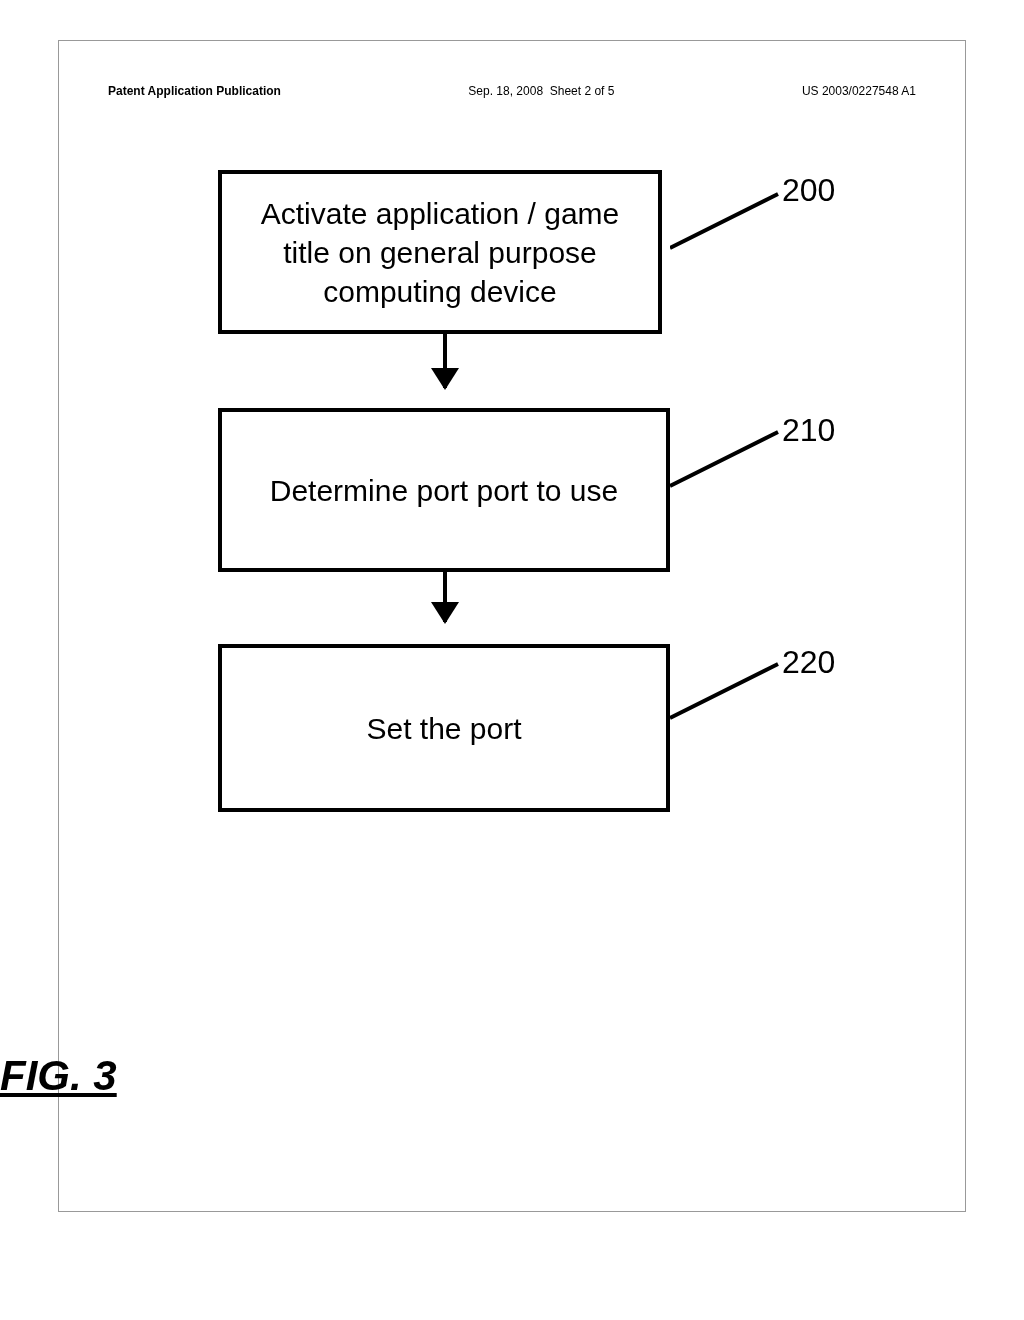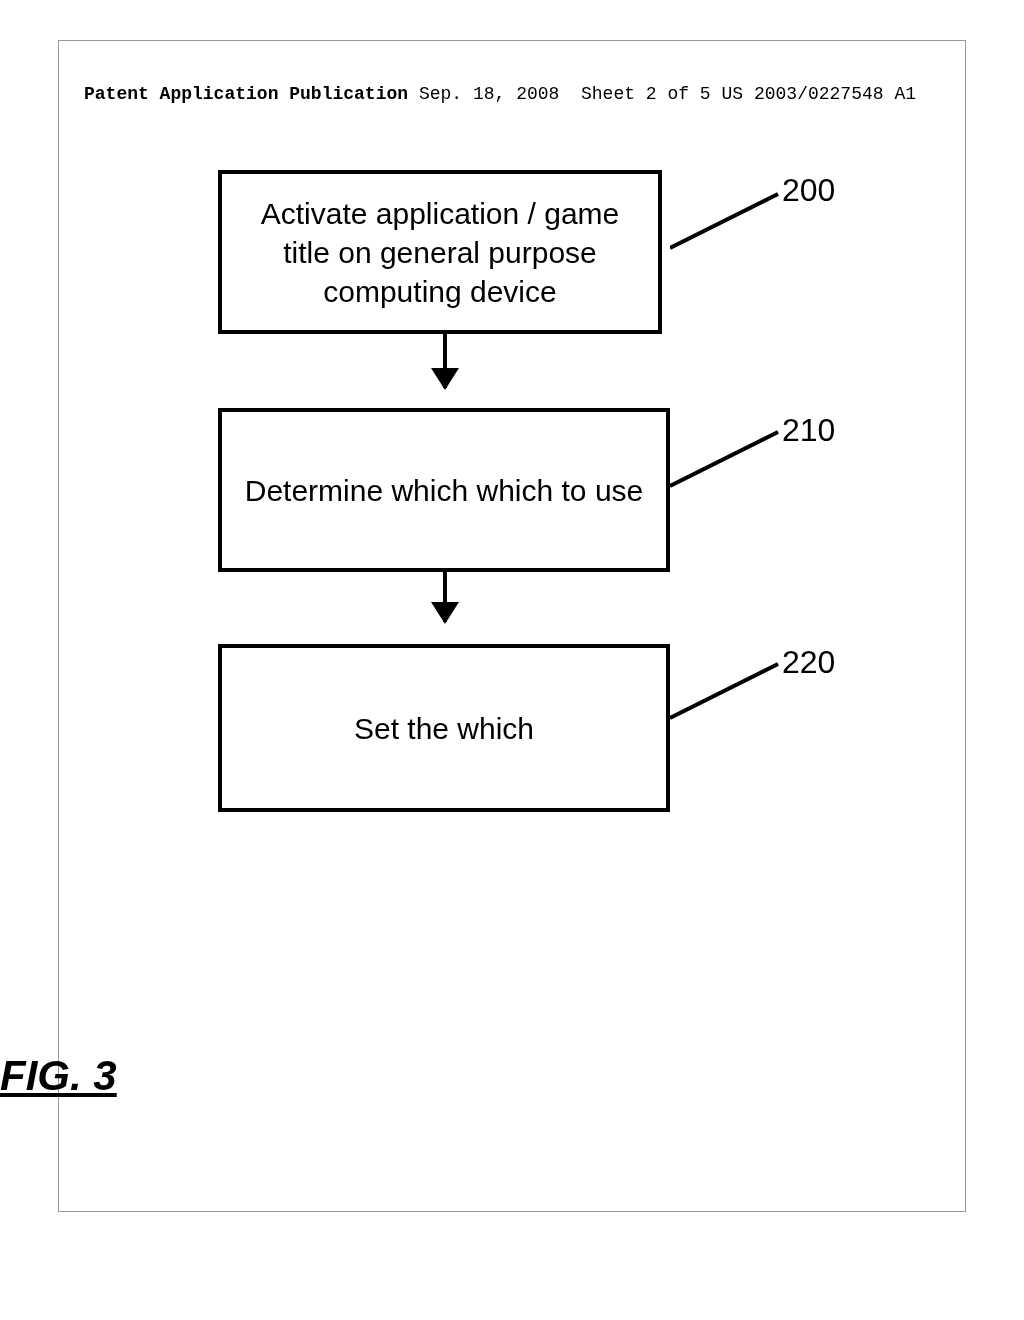--- a/index.html
+++ b/index.html
@@ -12,25 +12,24 @@
       height: 1320px;
       background: #ffffff;
       font-family: Arial, Helvetica, sans-serif;
       position: relative;
     }
     .header {
       position: absolute;
       top: 84px;
       left: 0;
       width: 100%;
-      padding: 0 108px 0 84px;
+      padding: 0 108px 0 108px;
       display: flex;
       justify-content: space-between;
-      font-size: 18px;
-      font-family: Liberation Mono, monospace;
+      font-size: 12px;
     }
     .header-left {
       font-weight: bold;
     }
     .header-center {
       font-weight: normal;
     }
     .header-right {
       font-weight: normal;
     }
@@ -160,25 +159,25 @@
     <span>Sep. 18, 2008</span>&nbsp;&nbsp;<span>Sheet 2 of 5</span>
   </span>
   <span class="header-right">US 2003/0227548 A1</span>
 </div>
 
 <div id="box1" class="box">
   <span>Activate application / game<br>title on general purpose<br>computing device</span>
 </div>
 
 <div id="box2" class="box">
-  <span>Determine which which to use</span>
+  <span>Determine port port to use</span>
 </div>
 
 <div id="box3" class="box">
-  <span>Set the which</span>
+  <span>Set the port</span>
 </div>
 
 <div id="arrow1" class="arrow"></div>
 <div id="arrow2" class="arrow"></div>
 
 <div id="leader1" class="leader">
   <svg viewBox="0 0 110 60">
       <line x1="0" y1="58" x2="108" y2="4" stroke="#000" stroke-width="4"></line>
     </svg>
 </div>

